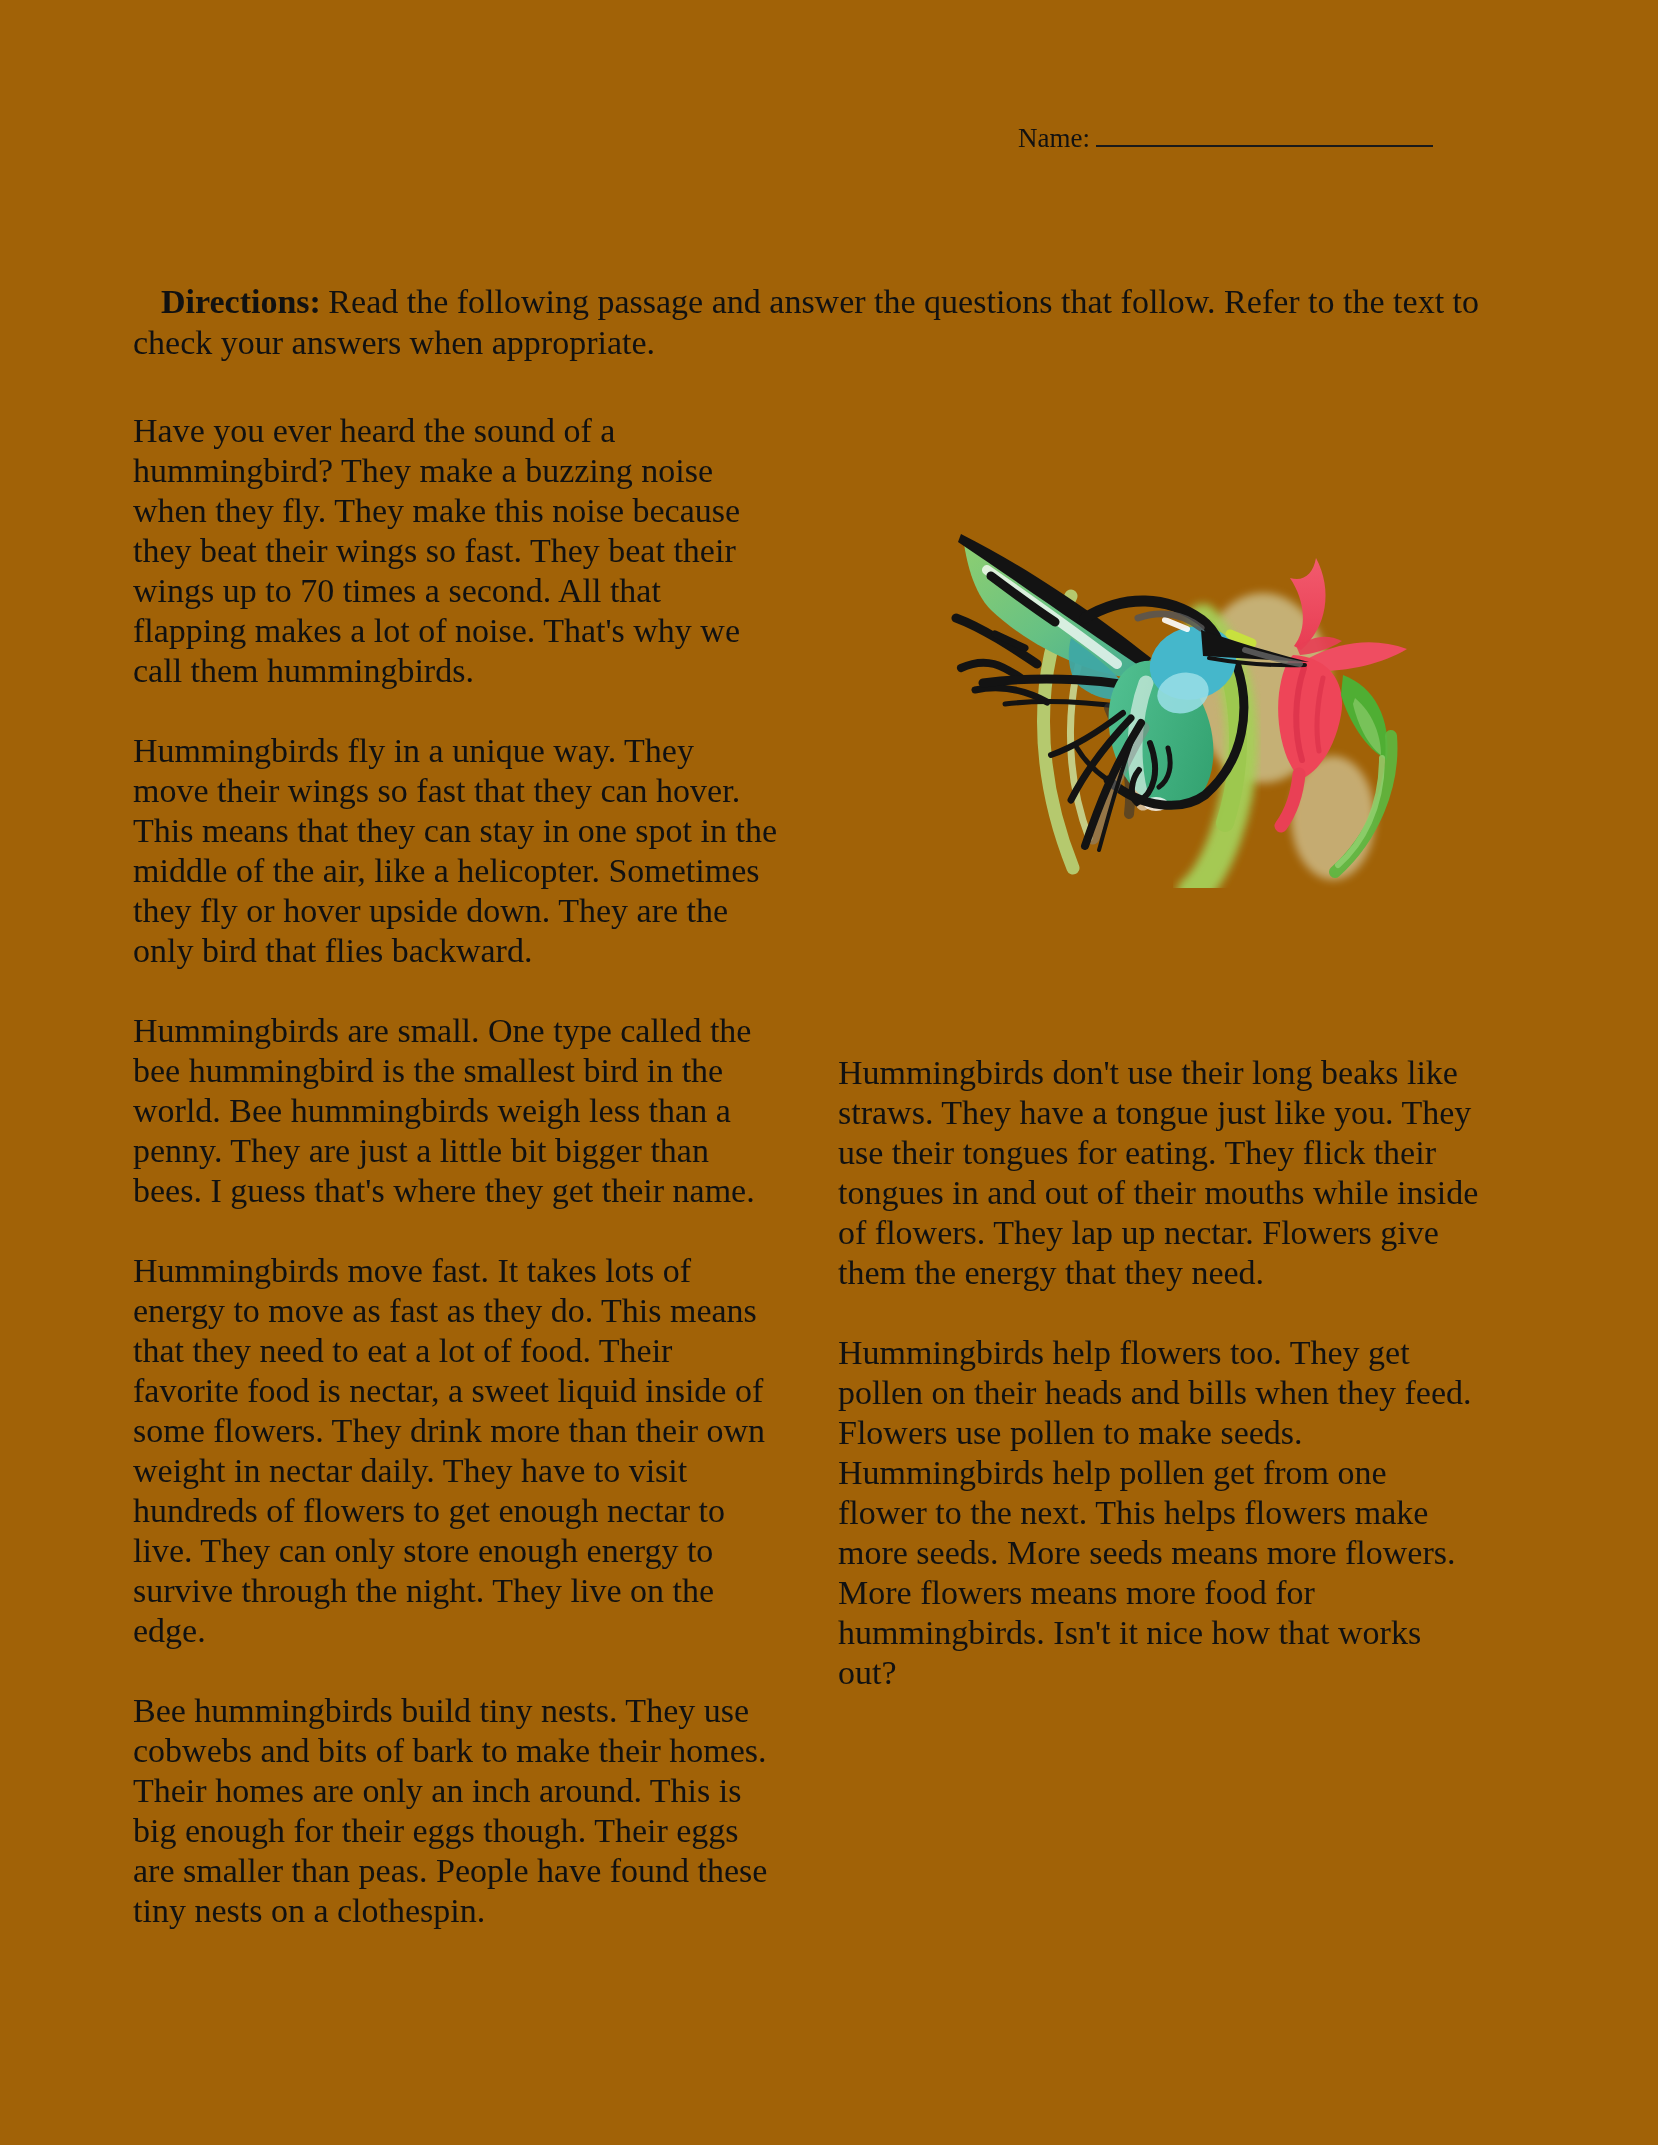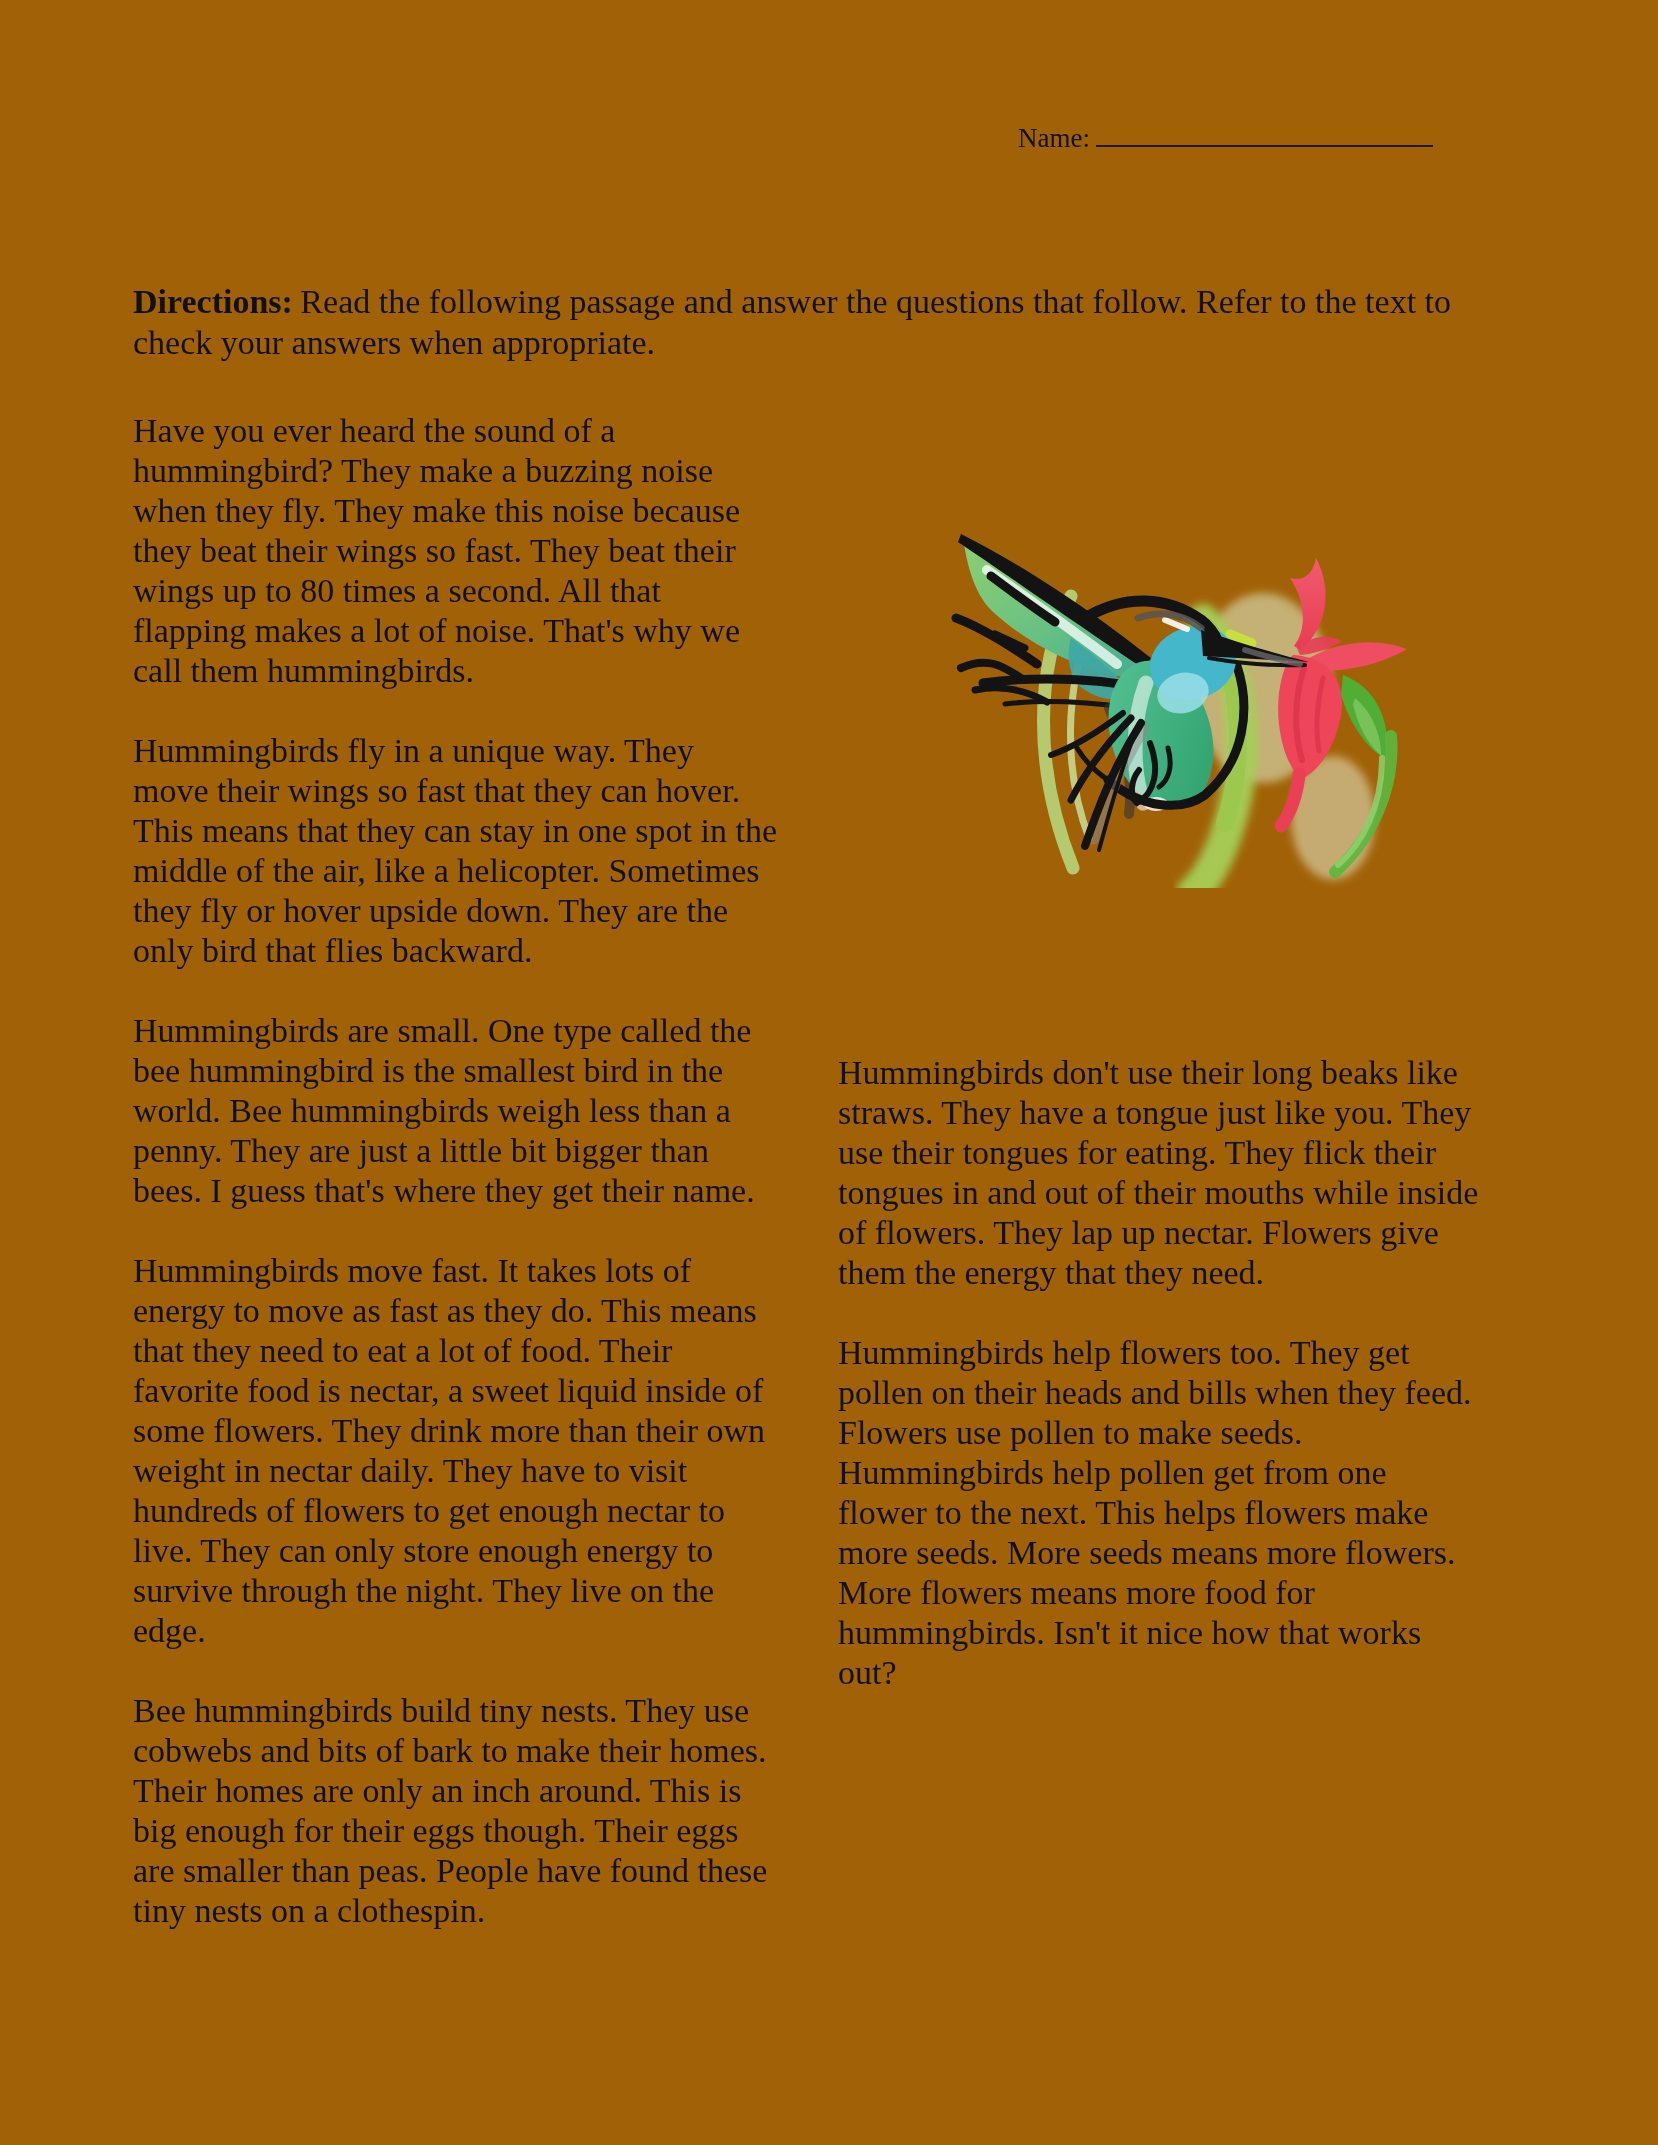--- a/index.html
+++ b/index.html
@@ -36,21 +36,21 @@
     line-height: 44px;
   }
   .directions {
     position: absolute;
     left: 133px;
     top: 281px;
     width: 1362px;
     font-size: 34px;
     line-height: 41px;
   }
-  .directions .dir-label { font-weight: bold; margin-right: 0.22em; }
+  .directions .dir-label { font-weight: bold; margin-right: 0.22em; margin-left: 28px; }
   .col { position: absolute; font-size: 34px; line-height: 40px; }
   .col p { margin: 0 0 40px 0; white-space: pre-line; }
   .col-left  { left: 133px; top: 411px; width: 702px; }
   .col-right { left: 838px; top: 1005px; width: 710px; margin-top: 48px; }
   .illustration {
     position: absolute;
     left: 903px;
     top: 508px;
     width: 522px;
     height: 380px;
@@ -69,21 +69,21 @@
 
   <div class="directions">
     <span class="dir-label">Directions:</span><span>Read the following passage and answer the questions that follow. Refer to the text to check your answers when appropriate.</span>
   </div>
 
   <div class="col col-left">
     <p>Have you ever heard the sound of a
 hummingbird? They make a buzzing noise
 when they fly. They make this noise because
 they beat their wings so fast. They beat their
-wings up to 80 times a second. All that
+wings up to 70 times a second. All that
 flapping makes a lot of noise. That's why we
 call them hummingbirds.</p>
     <p>Hummingbirds fly in a unique way. They
 move their wings so fast that they can hover.
 This means that they can stay in one spot in the
 middle of the air, like a helicopter. Sometimes
 they fly or hover upside down. They are the
 only bird that flies backward.</p>
     <p>Hummingbirds are small. One type called the
 bee hummingbird is the smallest bird in the

